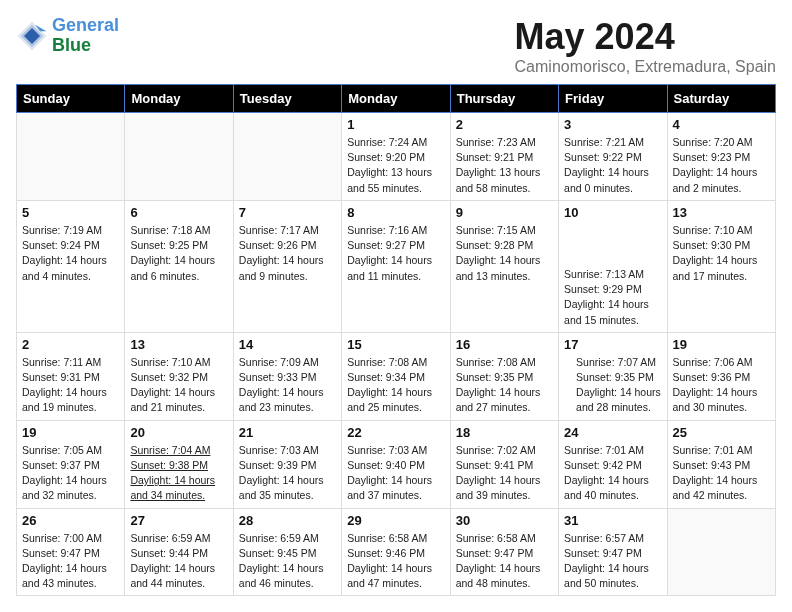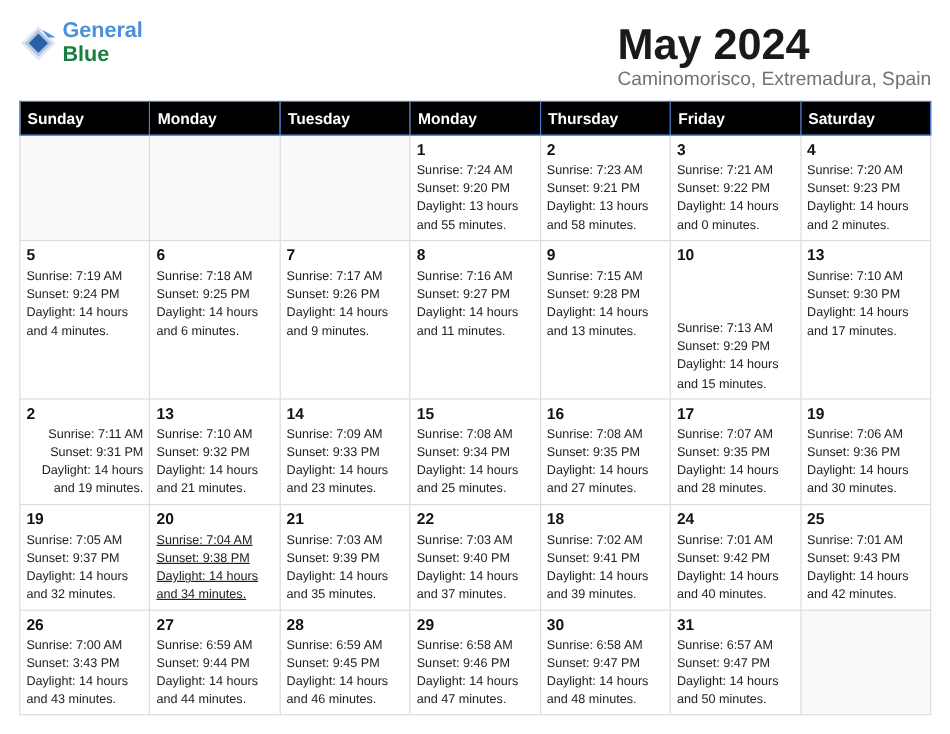--- a/index.html
+++ b/index.html
@@ -203,21 +203,21 @@
           <div class="day-number">13</div>
           <div class="day-info" style="white-space: pre-line;">Sunrise: 7:10 AM
 Sunset: 9:30 PM
 Daylight: 14 hours
 and 17 minutes.</div>
         </td>
       </tr>
       <tr>
         <td>
           <div class="day-number">2</div>
-          <div class="day-info" style="white-space: pre-line; text-align: right;">Sunrise: 7:11 AM
+          <div class="day-info" style="white-space: pre-line;">Sunrise: 7:11 AM
 Sunset: 9:31 PM
 Daylight: 14 hours
 and 19 minutes.</div>
         </td>
         <td>
           <div class="day-number">13</div>
           <div class="day-info" style="white-space: pre-line;">Sunrise: 7:10 AM
 Sunset: 9:32 PM
 Daylight: 14 hours
 and 21 minutes.</div>
@@ -238,21 +238,21 @@
         </td>
         <td>
           <div class="day-number">16</div>
           <div class="day-info" style="white-space: pre-line;">Sunrise: 7:08 AM
 Sunset: 9:35 PM
 Daylight: 14 hours
 and 27 minutes.</div>
         </td>
         <td>
           <div class="day-number">17</div>
-          <div class="day-info" style="white-space: pre-line;">Sunrise: 7:07 AM
+          <div class="day-info" style="white-space: pre-line; margin-left: 12px;">Sunrise: 7:07 AM
 Sunset: 9:35 PM
 Daylight: 14 hours
 and 28 minutes.</div>
         </td>
         <td>
           <div class="day-number">19</div>
           <div class="day-info" style="white-space: pre-line;">Sunrise: 7:06 AM
 Sunset: 9:36 PM
 Daylight: 14 hours
 and 30 minutes.</div>
@@ -306,21 +306,21 @@
           <div class="day-info" style="white-space: pre-line;">Sunrise: 7:01 AM
 Sunset: 9:43 PM
 Daylight: 14 hours
 and 42 minutes.</div>
         </td>
       </tr>
       <tr>
         <td>
           <div class="day-number">26</div>
           <div class="day-info" style="white-space: pre-line;">Sunrise: 7:00 AM
-Sunset: 3:43 PM
+Sunset: 9:47 PM
 Daylight: 14 hours
 and 43 minutes.</div>
         </td>
         <td>
           <div class="day-number">27</div>
           <div class="day-info" style="white-space: pre-line;">Sunrise: 6:59 AM
 Sunset: 9:44 PM
 Daylight: 14 hours
 and 44 minutes.</div>
         </td>

